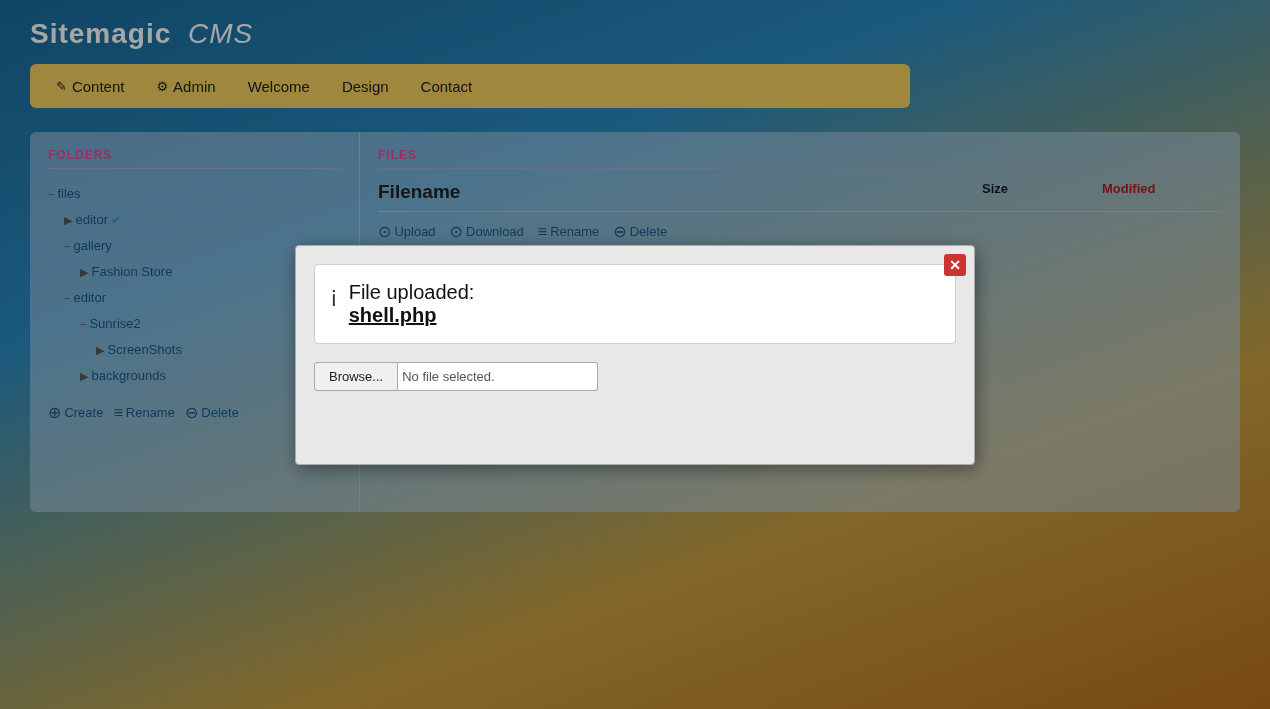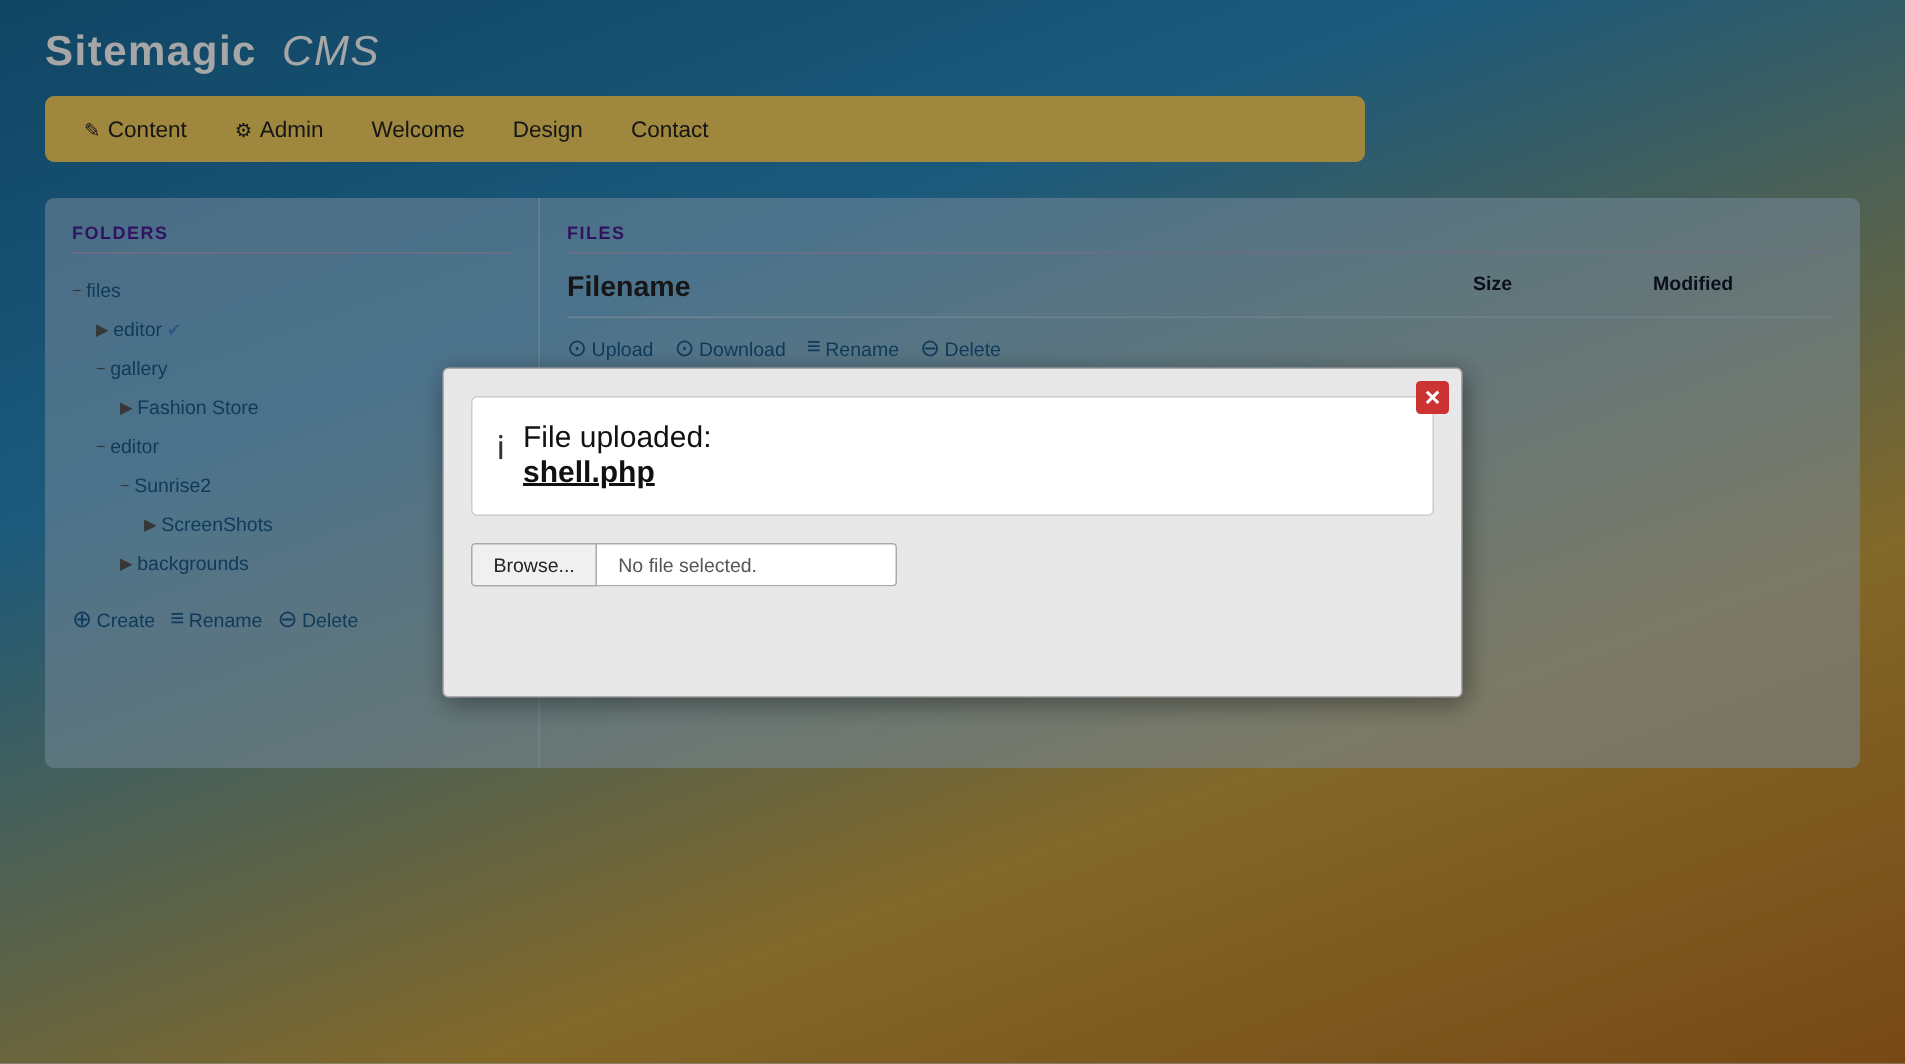--- a/index.html
+++ b/index.html
@@ -73,21 +73,21 @@
     
     .folders-panel {
       width: 330px;
       padding: 16px 18px;
       border-right: 1px solid #aac8dc;
     }
 
     .panel-title {
       font-size: 12px;
       font-weight: bold;
-      color: #4c1d95;
+      color: #ec4899;
       letter-spacing: 1px;
       border-bottom: 1px solid #aac;
       padding-bottom: 6px;
       margin-bottom: 12px;
     }
 
     .folder-tree {
       font-size: 13px;
       color: #1a5a8a;
       line-height: 2;
@@ -142,21 +142,21 @@
     .files-columns {
       display: flex;
       gap: 0;
       padding-bottom: 8px;
       border-bottom: 1px solid #aac8dc;
       margin-bottom: 8px;
     }
 
     .col-filename { flex: 1; font-weight: bold; color: #222; font-size: 19px; }
     .col-size { width: 120px; font-weight: bold; color: #0f172a; font-size: 13px; }
-    .col-modified { width: 120px; font-weight: bold; color: #0f172a; font-size: 13px; }
+    .col-modified { width: 120px; font-weight: bold; color: #b91c1c; font-size: 13px; }
 
     .file-actions {
       display: flex;
       gap: 14px;
       align-items: center;
       margin-top: 10px;
     }
 
     .file-actions a {
       color: #1a5a8a;
@@ -249,21 +249,21 @@
       cursor: pointer;
       font-size: 13px;
       color: #222;
     }
 
     .file-label {
       background: #fff;
       border: 1px solid #aaa;
       border-left: none;
       border-radius: 0 3px 3px 0;
-      padding: 6px 14px;
+      padding: 6px 4px;
       font-size: 13px;
       color: #555;
       min-width: 200px;
     }
   </style>
 </head>
 <body>
 
 <div class="header">
   <div class="site-title">

